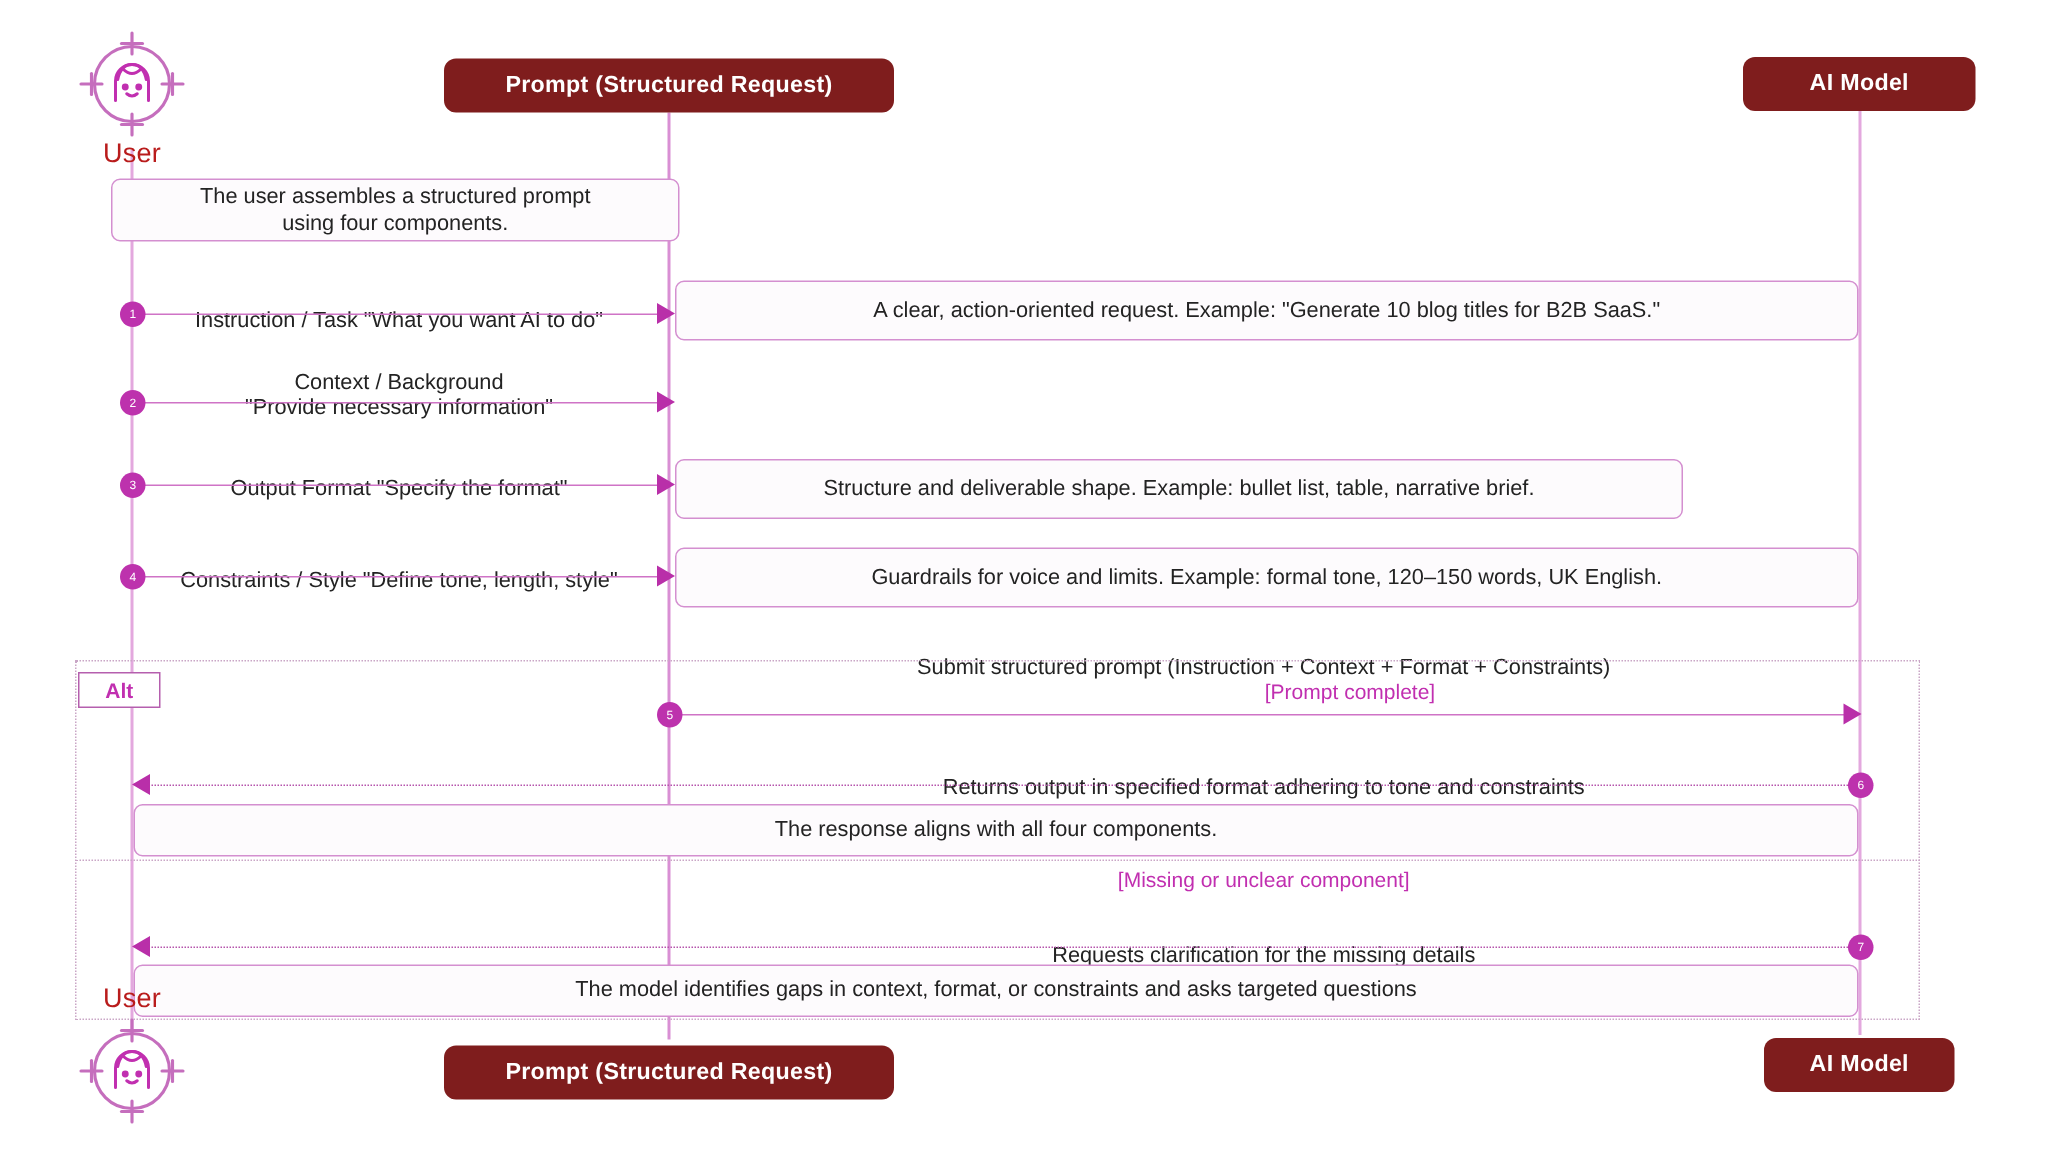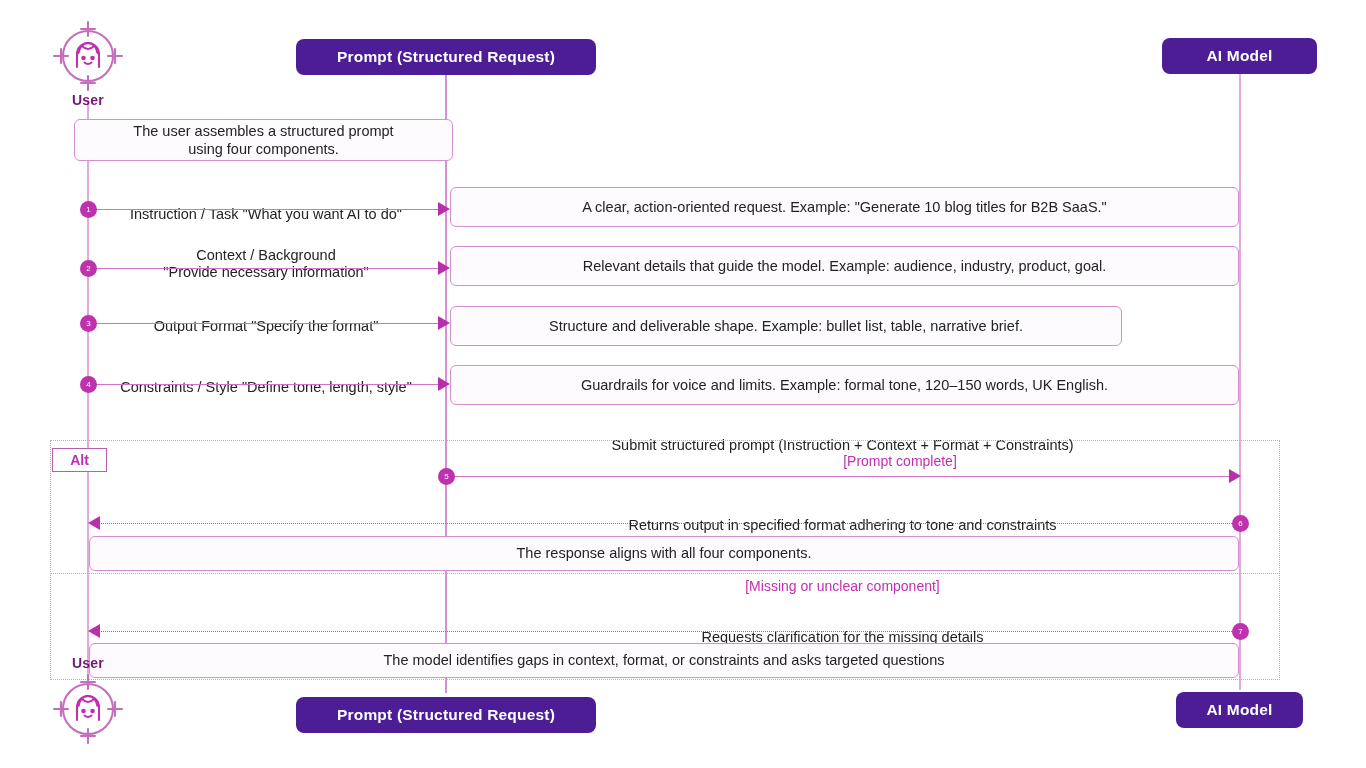--- a/index.html
+++ b/index.html
@@ -11,33 +11,33 @@
   }
   #stage{position:relative;width:1366px;height:768px;}
 
   
   .lifeline{position:absolute;width:2px;background:#e3a8de;}
   .lifeline.strong{background:#d98fd4;}
 
   
   .participant{
     position:absolute;
-    background:#4c1d95;
+    background:#7f1d1d;
     color:#ffffff;
     border-radius:8px;
     display:flex;align-items:center;justify-content:center;
     font-weight:bold;
     letter-spacing:.2px;
     box-sizing:border-box;
   }
 
   
   .actor{position:absolute;display:flex;flex-direction:column;align-items:center;}
   .actor-label{
-    color:#701a75;font-weight:bold;font-size:14px;letter-spacing:.2px;
+    color:#b91c1c;font-weight:normal;font-size:18px;letter-spacing:.2px;
   }
 
   
   .note{
     position:absolute;
     border:1.6px solid #d48fd0;
     background:#fdfbfd;
     border-radius:6px;
     box-sizing:border-box;
     display:flex;align-items:center;justify-content:center;
@@ -168,23 +168,20 @@
   </div>
 
   <div class="msg-label" style="left:96px;top:229px;width:340px;">
     <span>Context / Background
 "Provide necessary information"</span>
   </div>
   <div class="arrow-line" style="left:88px;top:268px;width:352px;"></div>
   <div class="arrow-head right" style="left:438px;top:261px;"></div>
   <div class="seq-badge" style="left:80px;top:260px;">
     <span>2</span>
-  </div>
-  <div class="note" style="left:450px;top:246px;width:789px;height:40px;">
-    <span>Relevant details that guide the model. Example: audience, industry, product, goal.</span>
   </div>
 
   <div class="msg-label" style="left:96px;top:300px;width:340px;">
     <span>Output Format "Specify the format"</span>
   </div>
   <div class="arrow-line" style="left:88px;top:323px;width:352px;"></div>
   <div class="arrow-head right" style="left:438px;top:316px;"></div>
   <div class="seq-badge" style="left:80px;top:315px;">
     <span>3</span>
   </div>

